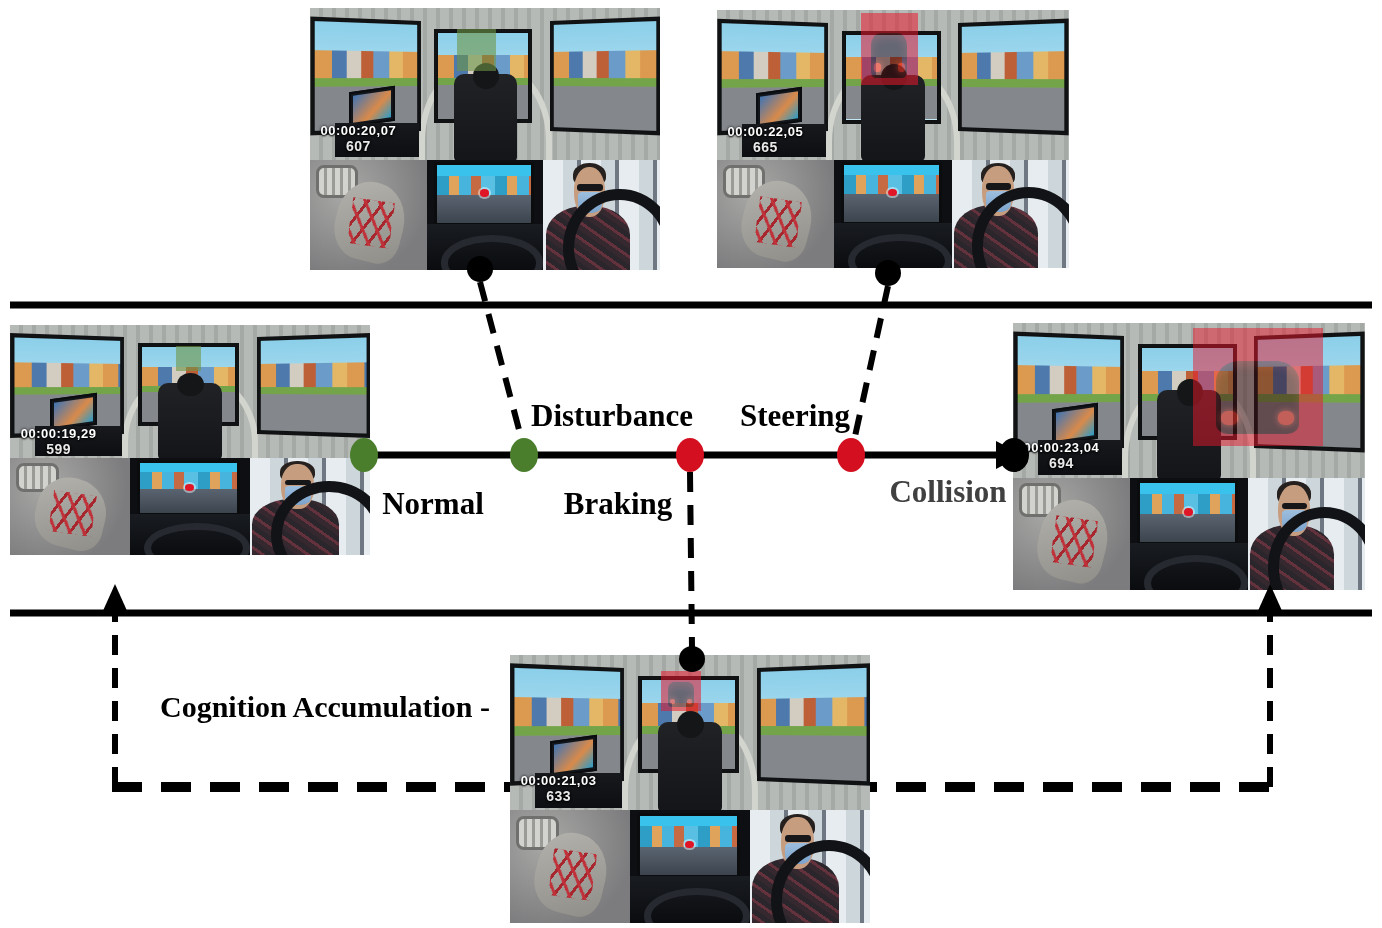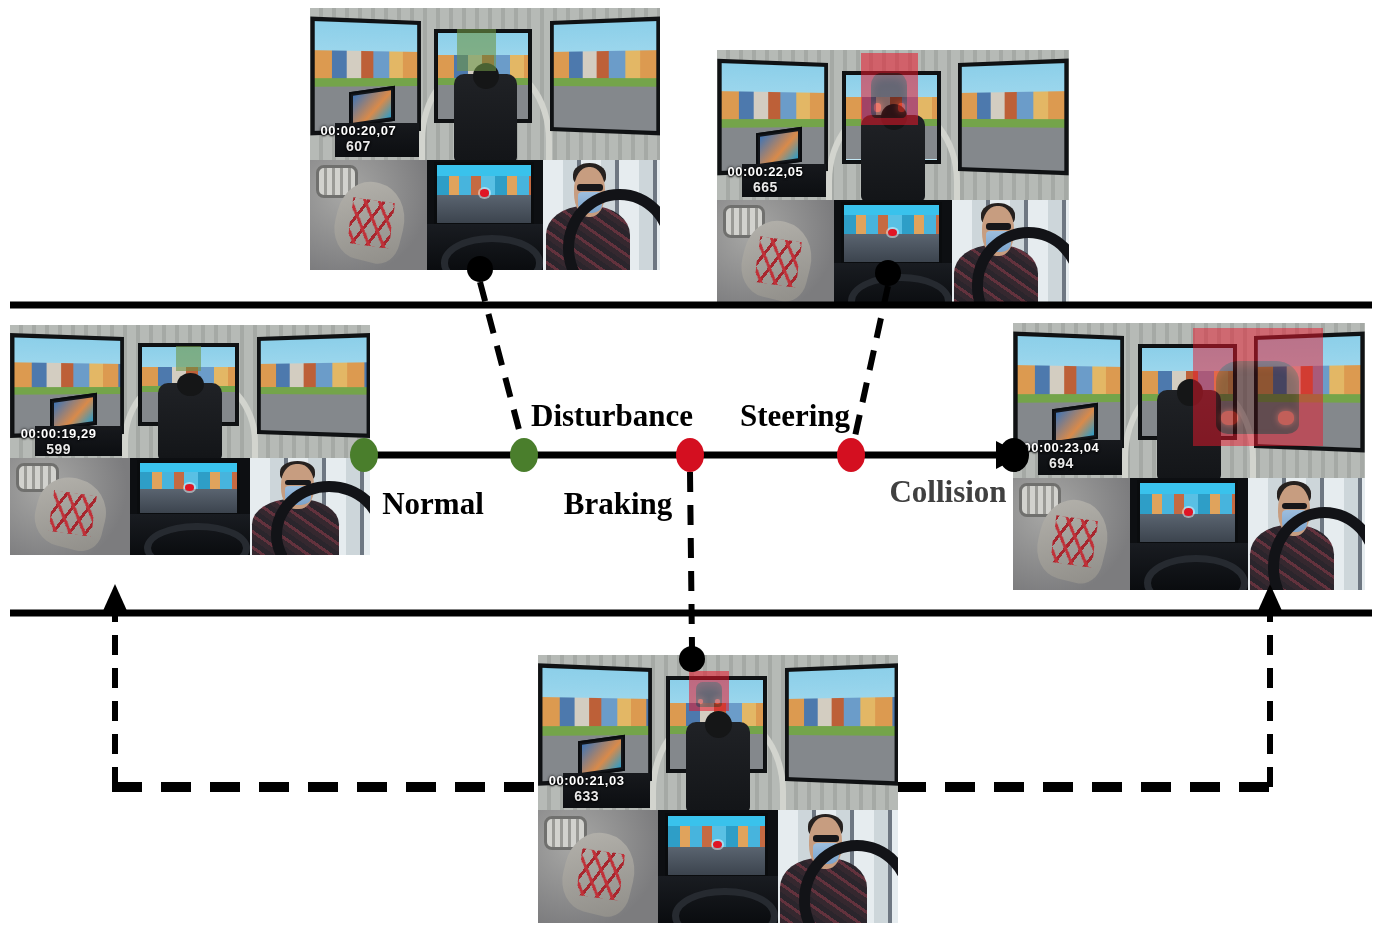--- a/index.html
+++ b/index.html
@@ -141,21 +141,21 @@
       <div class="cam cam-driver">
         <div class="dtorso"></div>
         <div class="dhair"></div>
         <div class="dhead"></div>
         <div class="dglasses"></div>
         <div class="dmask"></div>
         <div class="dwheel"></div>
       </div>
     </div>
   </div>
-      <div class="photo" style="left: 717px; top: 10px; width: 352px; height: 258px; margin-top: 40px;">
+      <div class="photo" style="left: 717px; top: 10px; width: 352px; height: 258px;">
     <div class="cab"></div>
     <div class="mon mon-left">
       <div class="scr">
         <div class="bld"></div>
         <div class="grass"></div>
         <div class="road"></div>
       </div>
     </div>
     <div class="mon mon-right">
       <div class="scr">
@@ -324,21 +324,21 @@
       <div class="cam cam-driver">
         <div class="dtorso"></div>
         <div class="dhair"></div>
         <div class="dhead"></div>
         <div class="dglasses"></div>
         <div class="dmask"></div>
         <div class="dwheel"></div>
       </div>
     </div>
   </div>
-      <div class="photo" style="left: 538px; top: 655px; width: 360px; height: 268px;">
+      <div class="photo" style="left: 510px; top: 655px; width: 360px; height: 268px;">
     <div class="cab"></div>
     <div class="mon mon-left">
       <div class="scr">
         <div class="bld"></div>
         <div class="grass"></div>
         <div class="road"></div>
       </div>
     </div>
     <div class="mon mon-right">
       <div class="scr">
@@ -422,15 +422,16 @@
   </svg>
 
   <div class="labels">
     <div class="evt-label" style="left:612px;top:398px">Disturbance</div>
     <div class="evt-label" style="left:795px;top:398px">Steering</div>
     <div class="evt-label" style="left:433px;top:486px">Normal</div>
     <div class="evt-label" style="left:618px;top:486px">Braking</div>
     <div class="evt-label" id="lbl-collision" style="left: 948px; top: 474px; color: #404040;">Collision</div>
 
     <div class="annot" style="left:325px;top:688px">
+      <div>Cognition Accumulation -</div>
     </div>
   </div>
 </div>
 
 </body></html>

